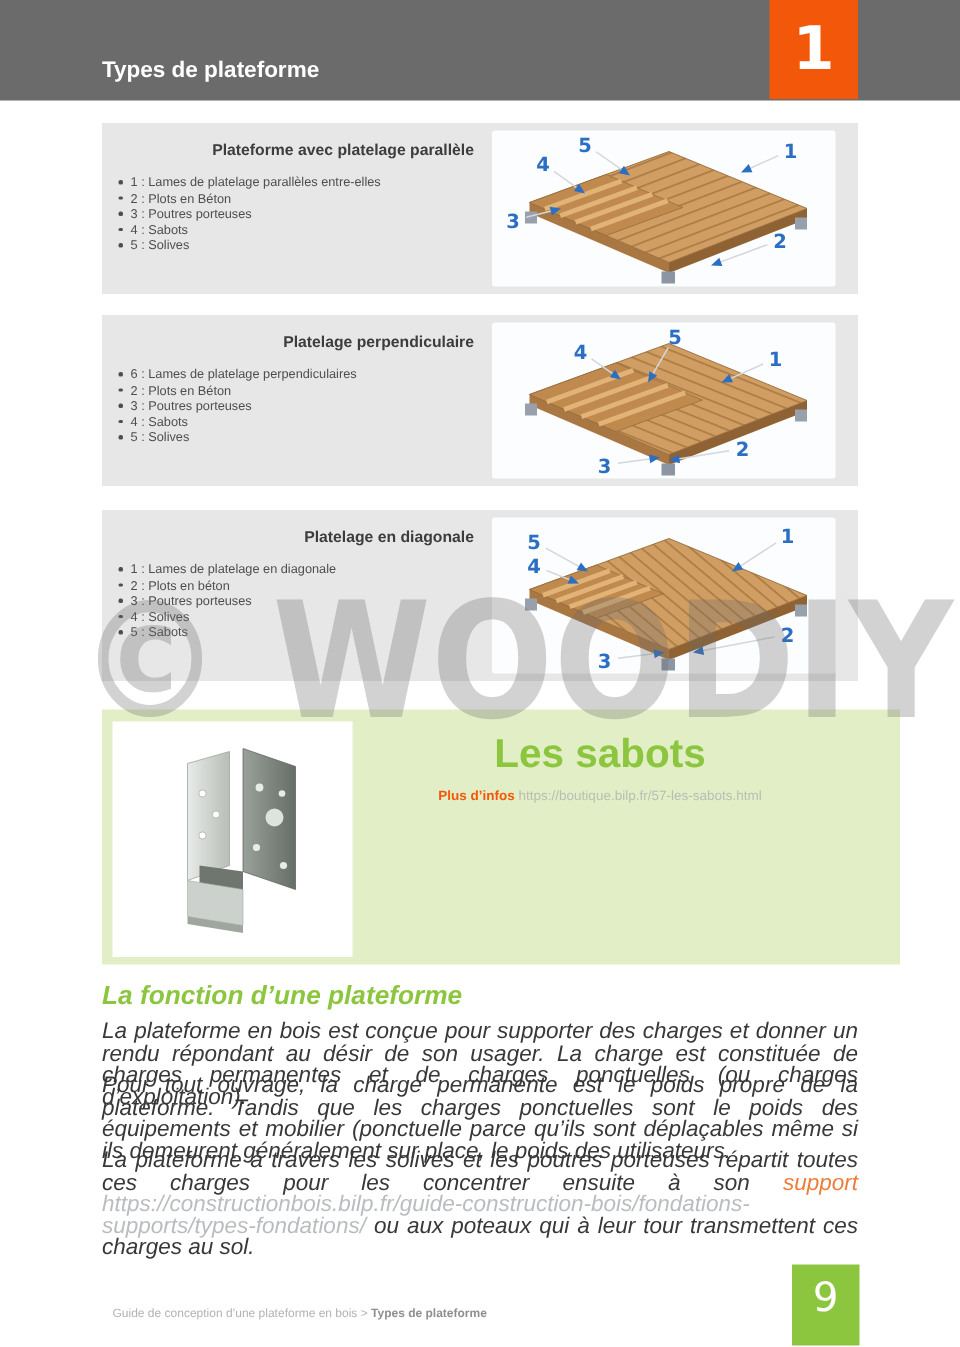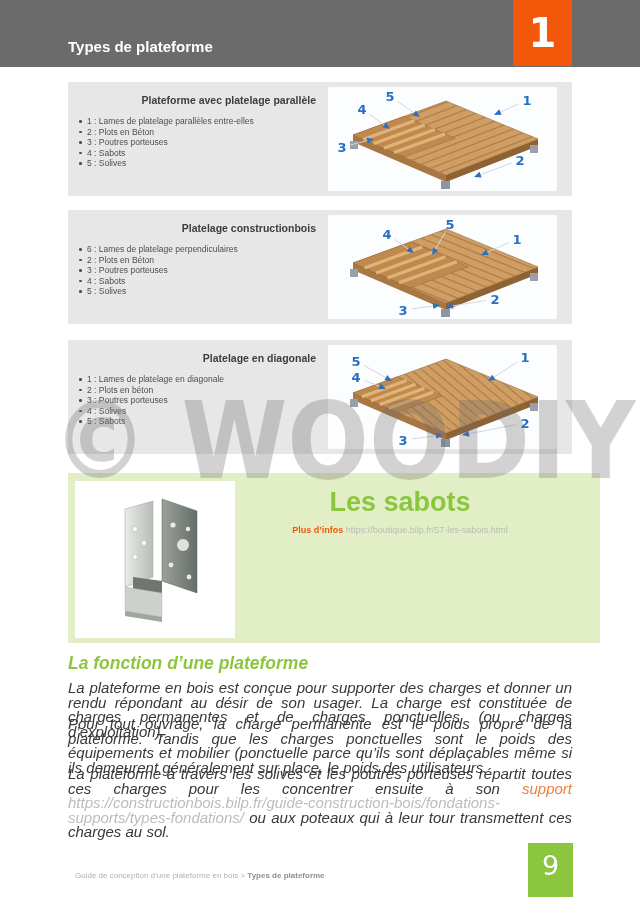--- a/index.html
+++ b/index.html
@@ -108,21 +108,21 @@
           <polygon points="166,28 171.1311565093347,22.372279957503896 173.61397417514178,27.834478822279525" fill="#2b6fc2"></polygon>
           <text x="199" y="18" text-anchor="middle" fill="#2b6fc2" font-size="13" font-weight="bold" font-family="&quot;DejaVu Sans&quot;,sans-serif">1</text>
           <line x1="183.55804951053798" y1="76.11985126784467" x2="151.62796699297468" y2="87.92009915477023" stroke="#d3d7dd" stroke-width="1"></line>
           <polygon points="146,90 151.5260110691889,84.75946551741126 153.60591191441867,90.38743251038593" fill="#2b6fc2"></polygon>
           <text x="192" y="78" text-anchor="middle" fill="#2b6fc2" font-size="13" font-weight="bold" font-family="&quot;DejaVu Sans&quot;,sans-serif">2</text>
         </svg>
       </div>
   </div>
 
   <div class="pbox" style="top:210px">
-    <div class="pbox-title">Platelage constructionbois</div>
+    <div class="pbox-title">Platelage perpendiculaire</div>
     <ul class="pbox-list">
       <li>6 : Lames de platelage perpendiculaires</li>
       <li>2 : Plots en Béton</li>
       <li>3 : Poutres porteuses</li>
       <li>4 : Sabots</li>
       <li>5 : Solives</li>
     </ul>
     <div class="pbox-figure platform-figure">
         <svg width="229" height="104" viewBox="0 0 229 104">
           <defs>

